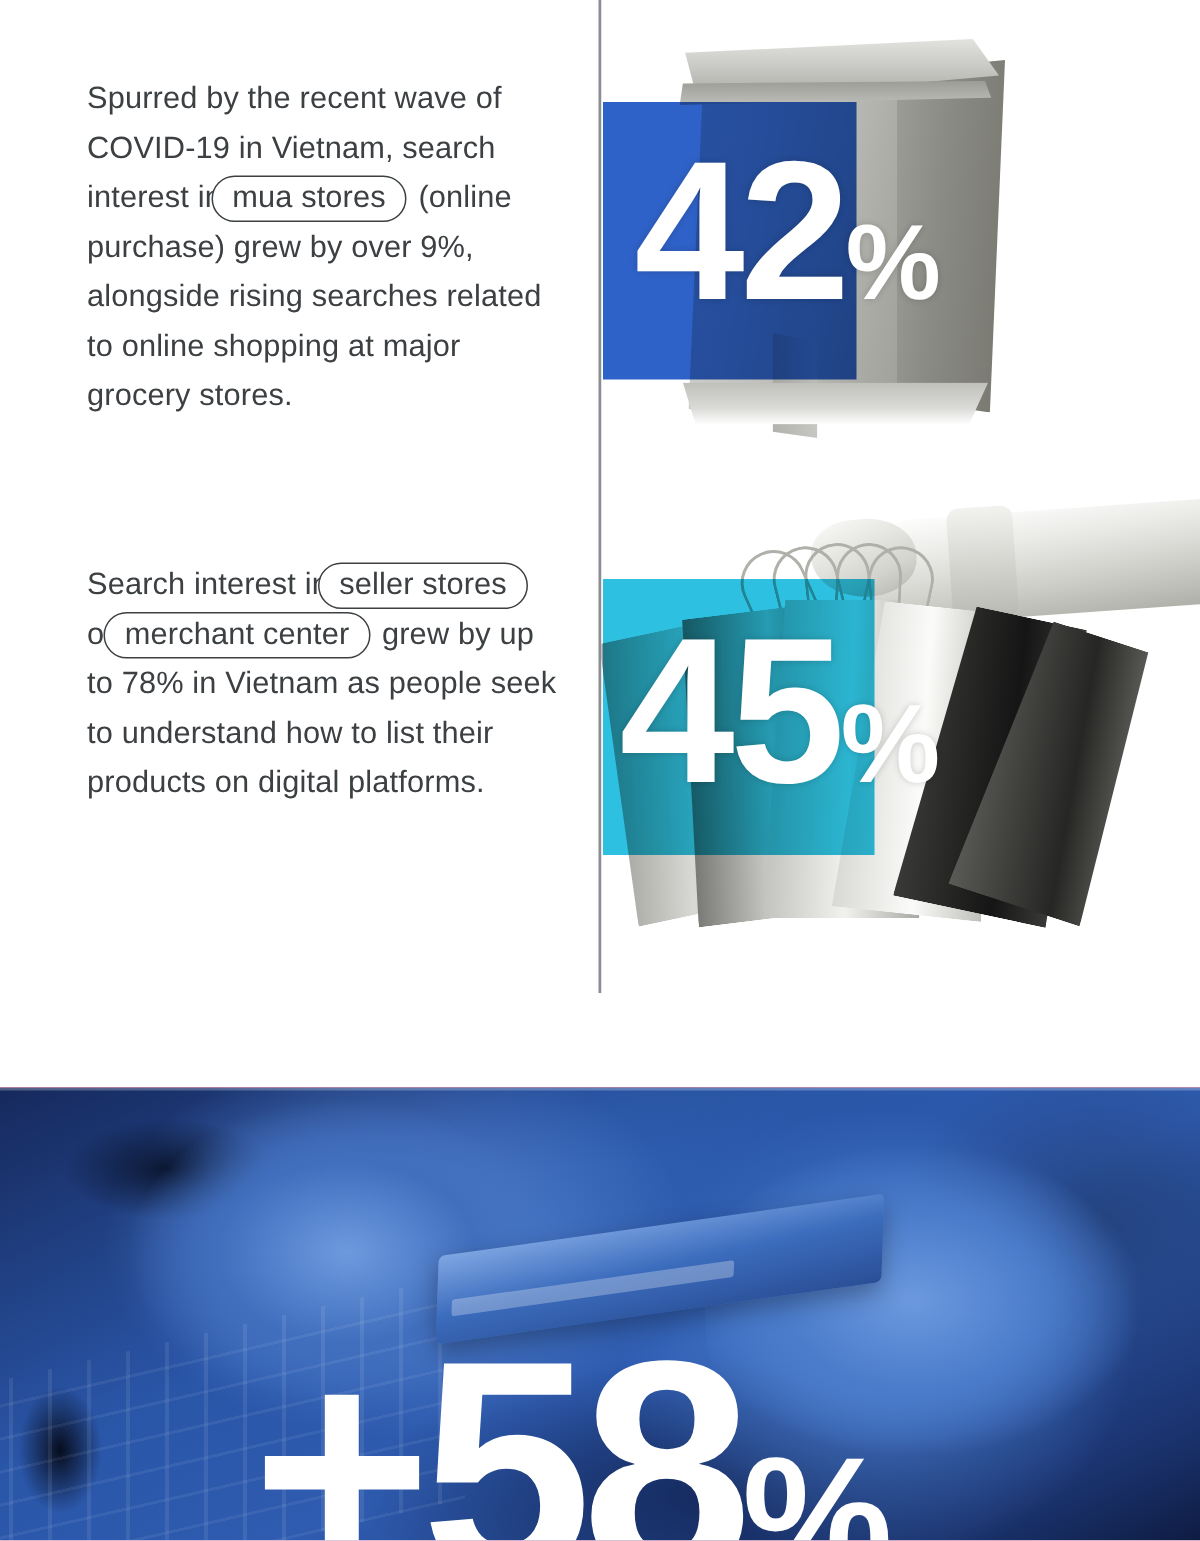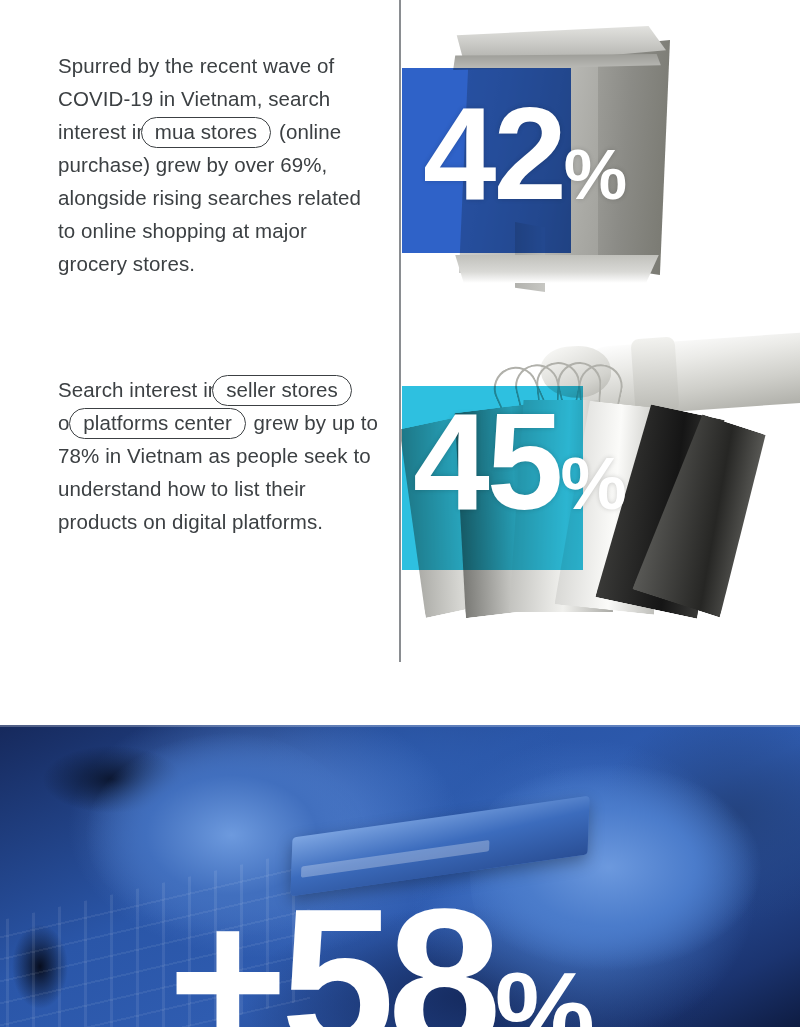--- a/index.html
+++ b/index.html
@@ -159,21 +159,21 @@
   .big-num {
     position: absolute;
     color: #ffffff;
     font-weight: 700;
     letter-spacing: -3px;
     line-height: 1;
     white-space: nowrap;
     text-shadow: 0 0 5px rgba(0,0,0,.18);
   }
   .num-42 { left: 22px; top: 88px; font-size: 132px; }
-  .num-45 { left: 12px; top: 92px; font-size: 138px; text-align: center; }
+  .num-45 { left: 12px; top: 105px; font-size: 138px; text-align: center; }
   .big-num .pct { font-size: .54em; letter-spacing: -2px; }
 
   
   .bottom-section {
     position: absolute;
     left: 0;
     top: 725px;
     width: 800px;
     height: 302px;
     overflow: hidden;
@@ -243,25 +243,25 @@
   .num-58 .pct { font-size: .55em; letter-spacing: -4px; }
 </style>
 </head>
 <body>
 
 <div class="top-section">
 
   <div class="text-col">
 
     <p class="para para-1" style="color: rgb(60, 64, 67);">
-      <span>Spurred by the recent wave of COVID-19 in Vietnam, search interest in </span><span class="pill">mua stores</span><span> (online purchase) grew by over 69%, alongside rising searches related to online shopping at major grocery stores.</span>
+      <span>Spurred by the recent wave of COVID-19 in Vietnam, search interest in </span><span class="pill">mua stores</span><span> (online purchase) grew by over 9%, alongside rising searches related to online shopping at major grocery stores.</span>
     </p>
 
     <p class="para para-2" style="color: rgb(60, 64, 67);">
-      <span>Search interest in </span><span class="pill">seller stores</span><span> or </span><span class="pill">platforms center</span><span> grew by up to 78% in Vietnam as people seek to understand how to list their products on digital platforms.</span>
+      <span>Search interest in </span><span class="pill">seller stores</span><span> or </span><span class="pill">merchant center</span><span> grew by up to 78% in Vietnam as people seek to understand how to list their products on digital platforms.</span>
     </p>
 
   </div>
 
   <div class="divider" style="background: rgb(138, 141, 145);"></div>
 
   <div class="img-col">
 
     <div class="stat-block stat-42">
       <div class="bag-wrap">

